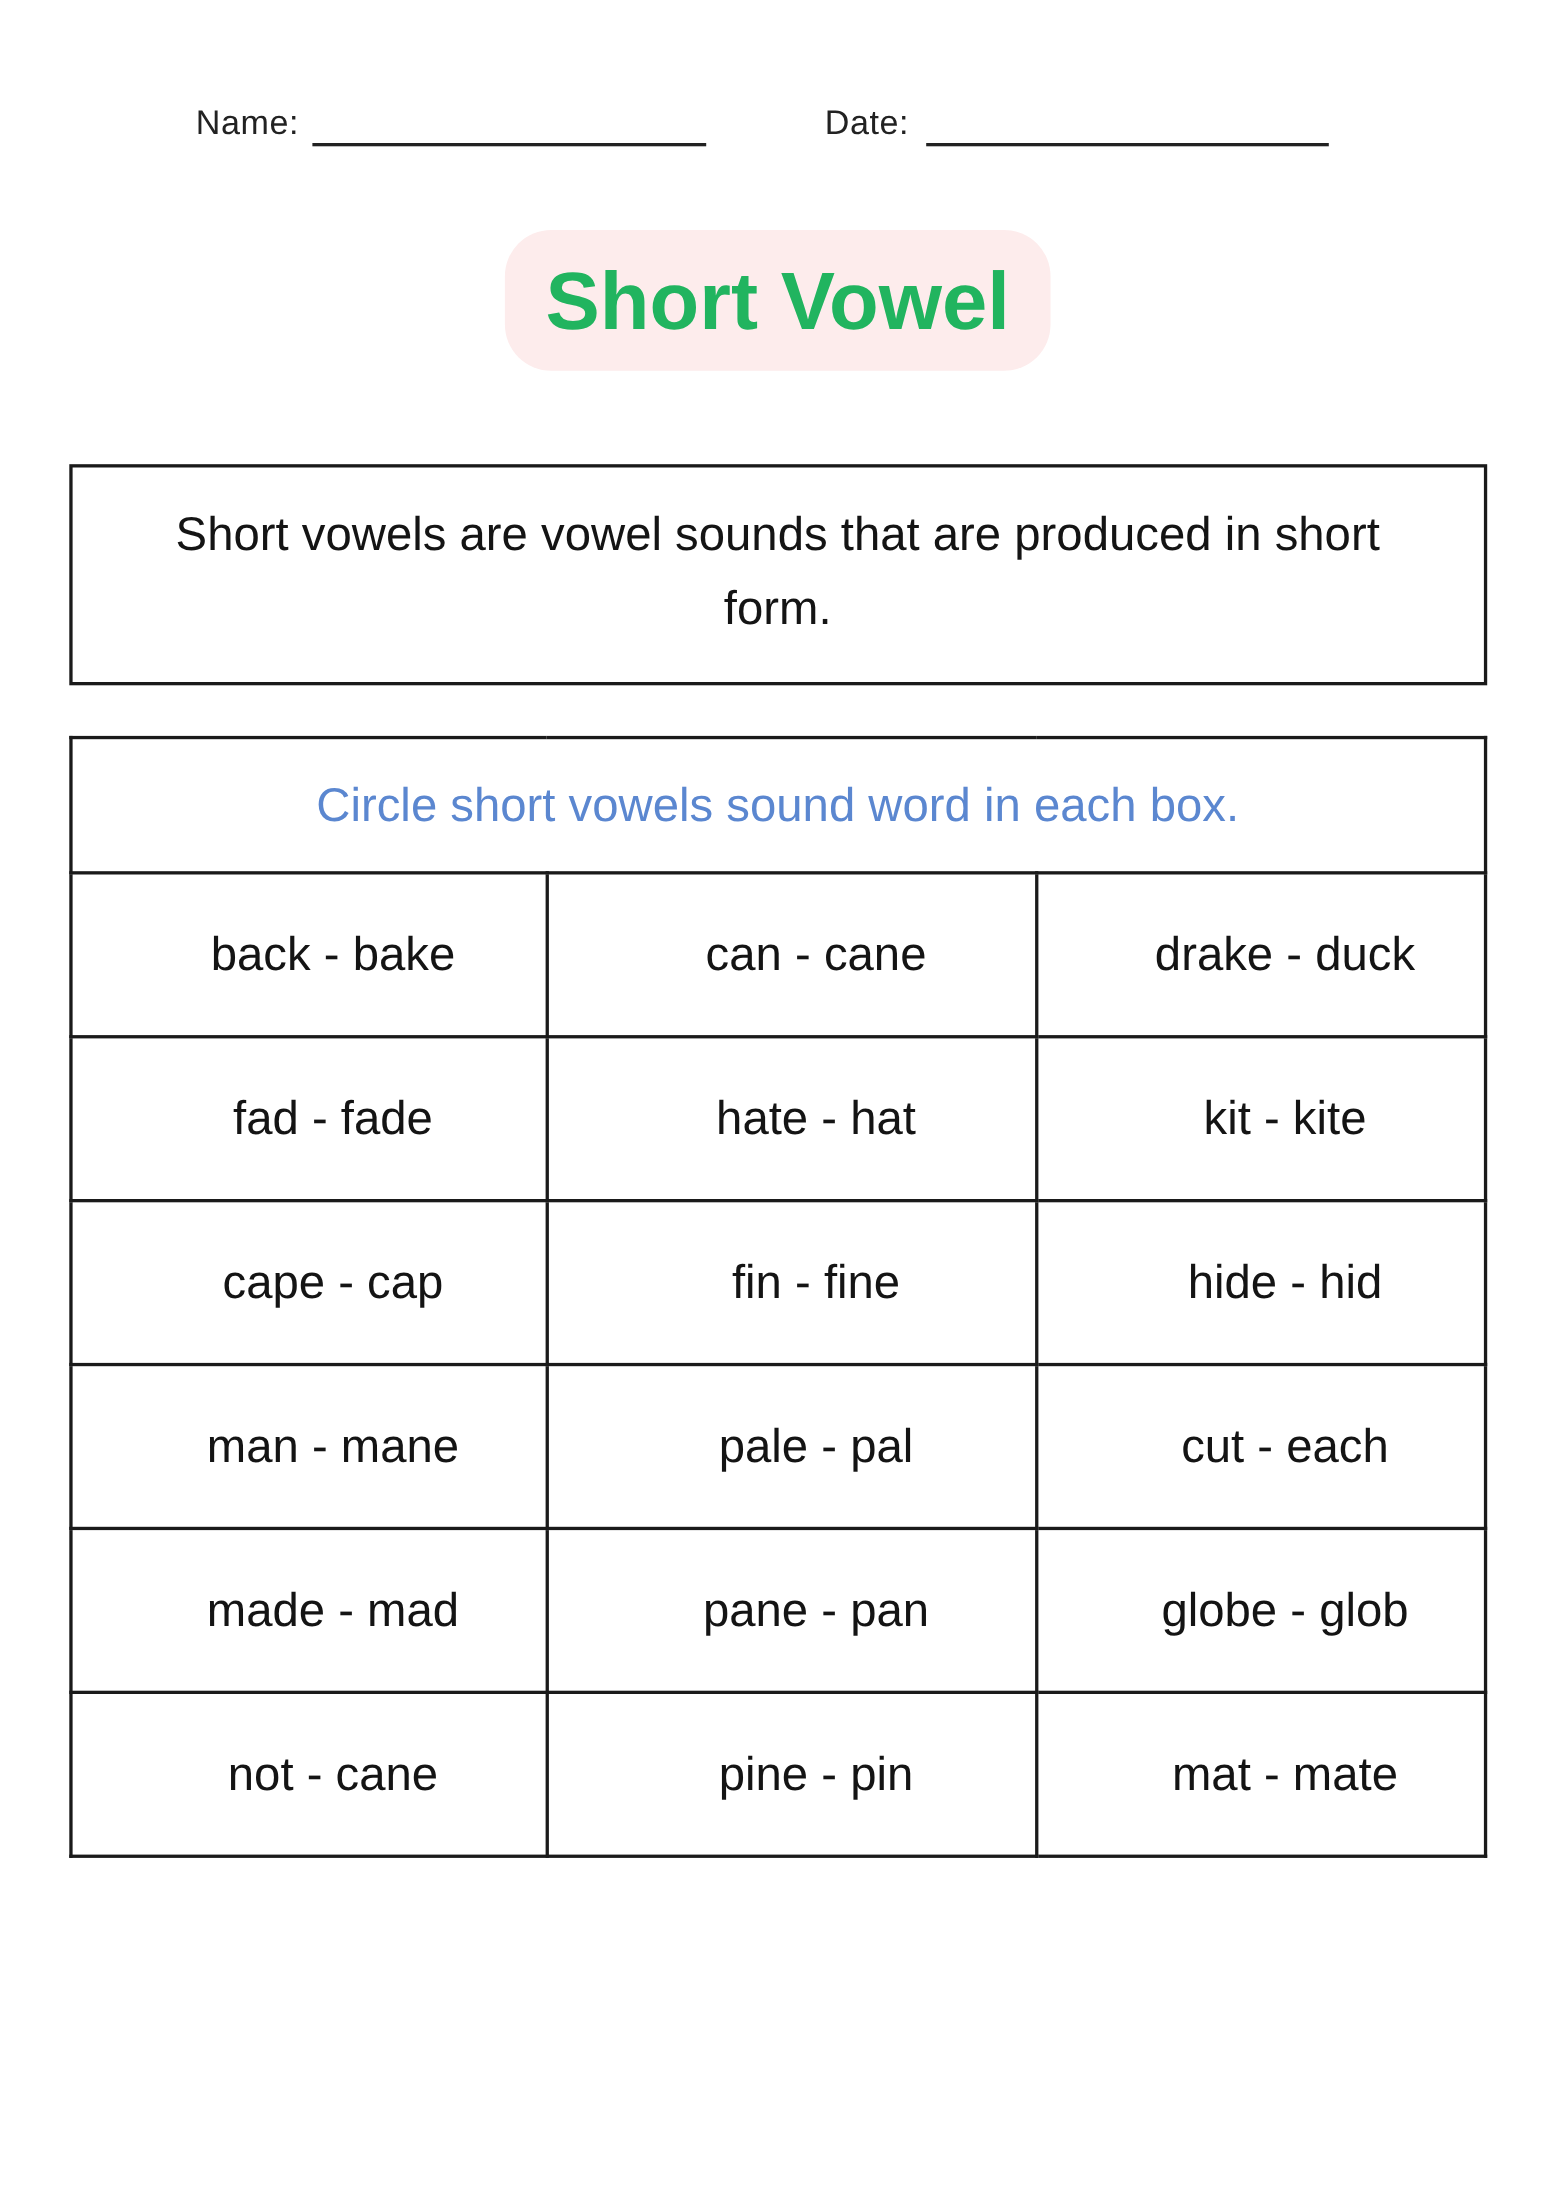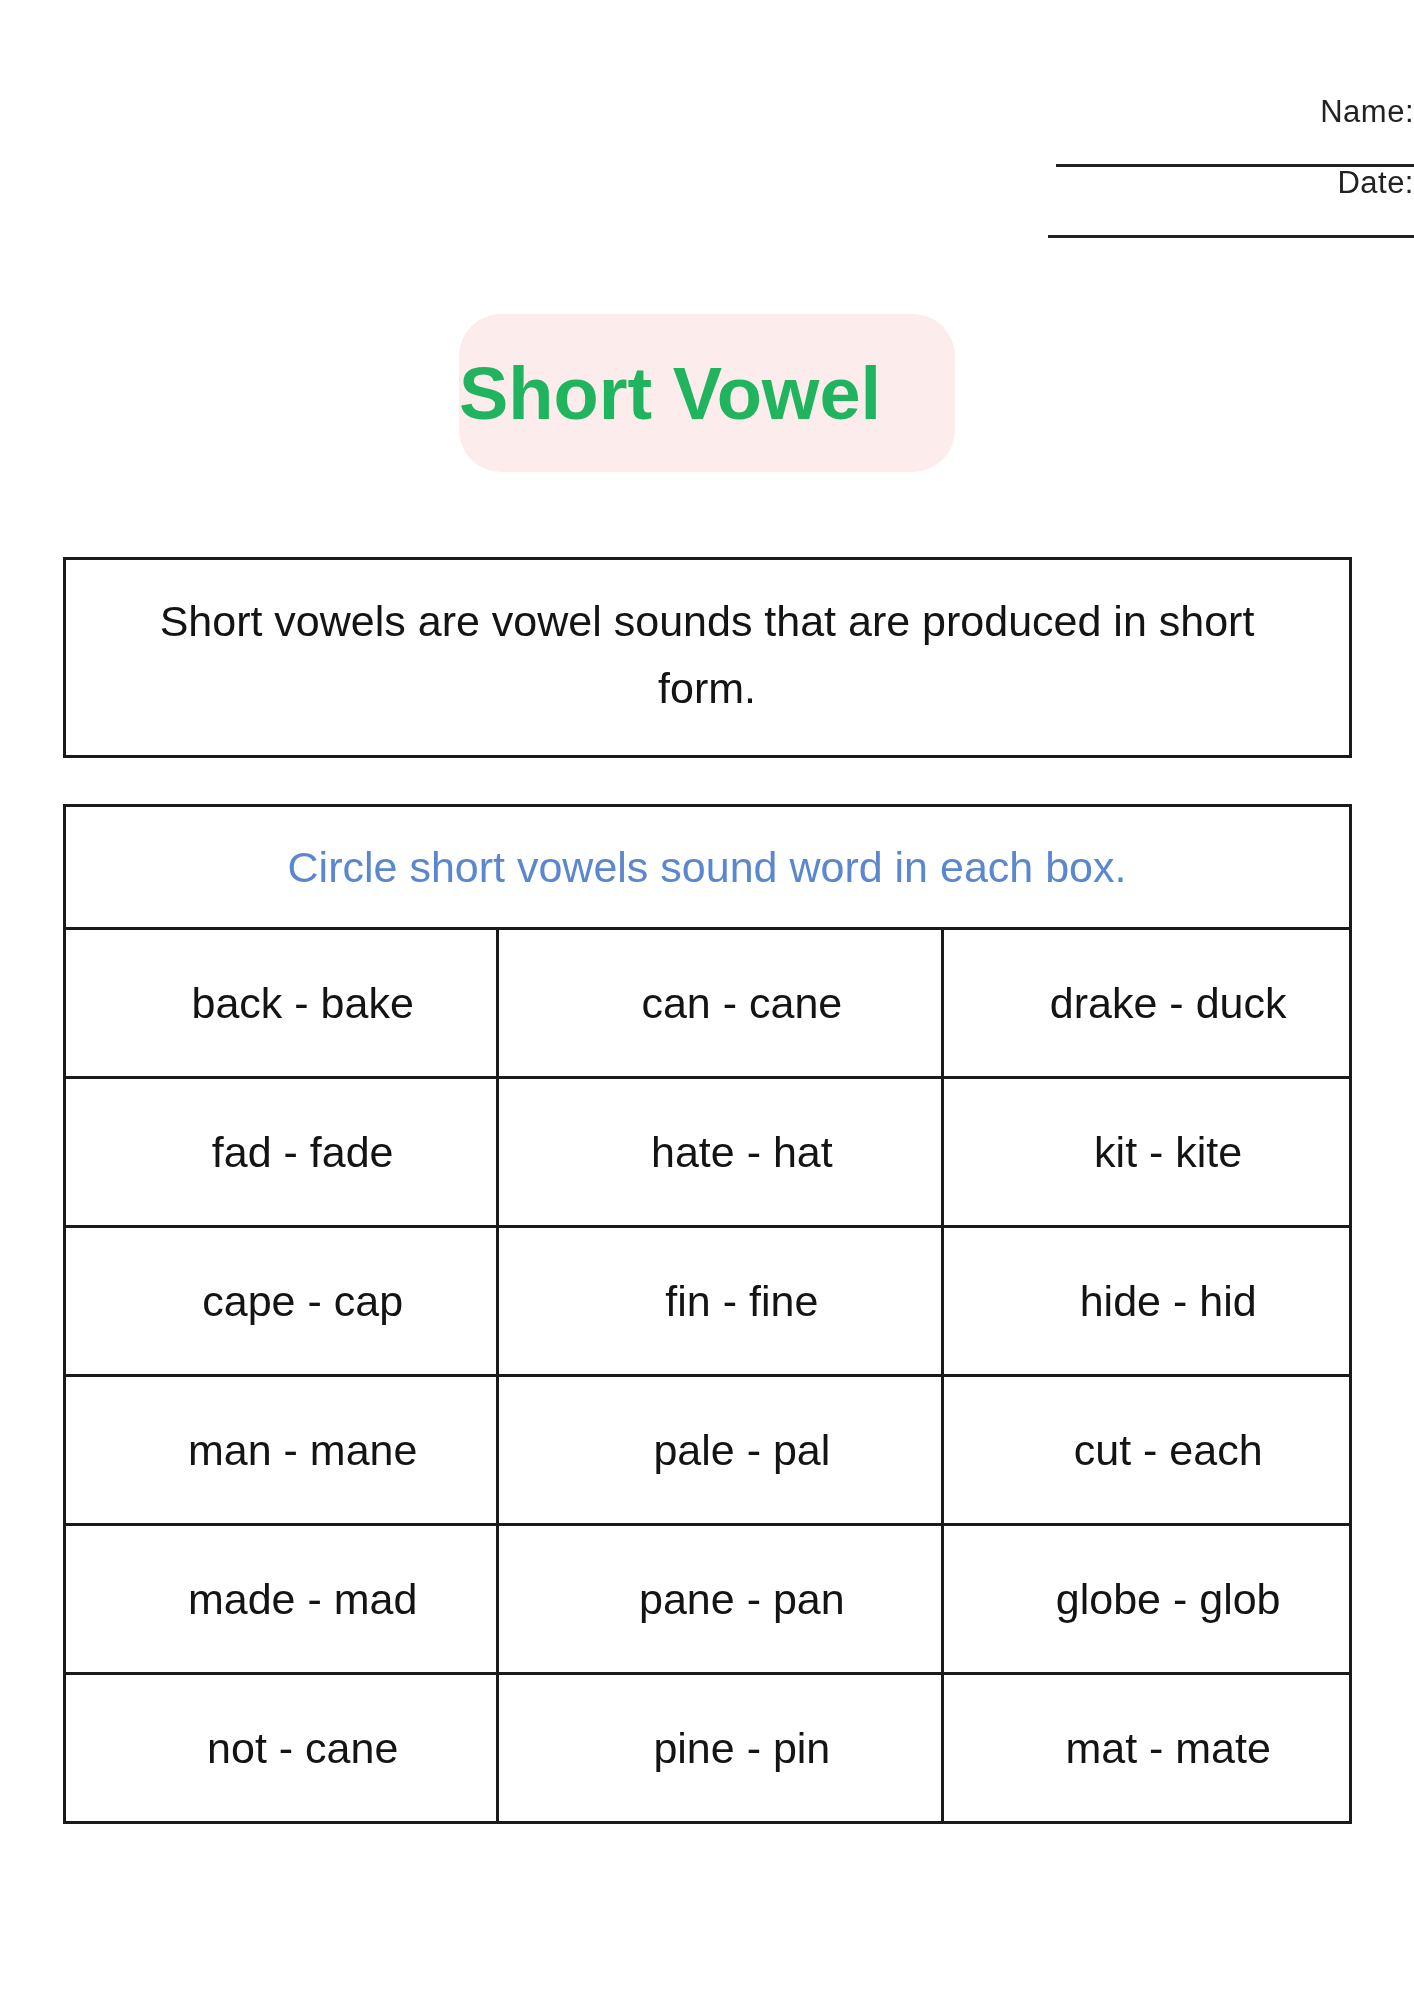--- a/index.html
+++ b/index.html
@@ -1,15 +1,15 @@
 <!DOCTYPE html>
 <html style="--title_green: #21b45f; --pill_pink: #fdecec; --instruction_blue: #5b87d0; --ink: #1a1a1a;"><head>
 <meta charset="utf-8">
 <style>
-  * { margin: 0; padding: 0; box-sizing: border-box; flex-direction: column; }
+  * { margin: 0; padding: 0; box-sizing: border-box; }
   html, body { background: #ffffff; }
   body {
     width: 1414px;
     height: 2000px;
     margin: 0 auto;
     font-family: "Liberation Sans", sans-serif;
     color: var(--ink, #1a1a1a);
     position: relative;
   }
 
@@ -31,26 +31,26 @@
     border-bottom: 3px solid #222;
     height: 34px;
   }
   .name-line { width: 358px; margin-left: 12px; }
   .date-label { margin-left: 108px; }
   .date-line { width: 366px; margin-left: 16px; }
 
   
   .title-pill {
     width: 496px;
-    height: 158px;
+    height: 128px;
     margin: 76px auto 12px auto;
     background: var(--pill_pink, #fdecec);
     border-radius: 42px;
     display: flex;
-    align-items: flex-start;
+    align-items: center;
     justify-content: center;
   }
   .title-text {
     font-size: 74px;
     font-weight: 700;
     color: var(--title_green, #21b45f);
     letter-spacing: 0px;
   }
 
   

